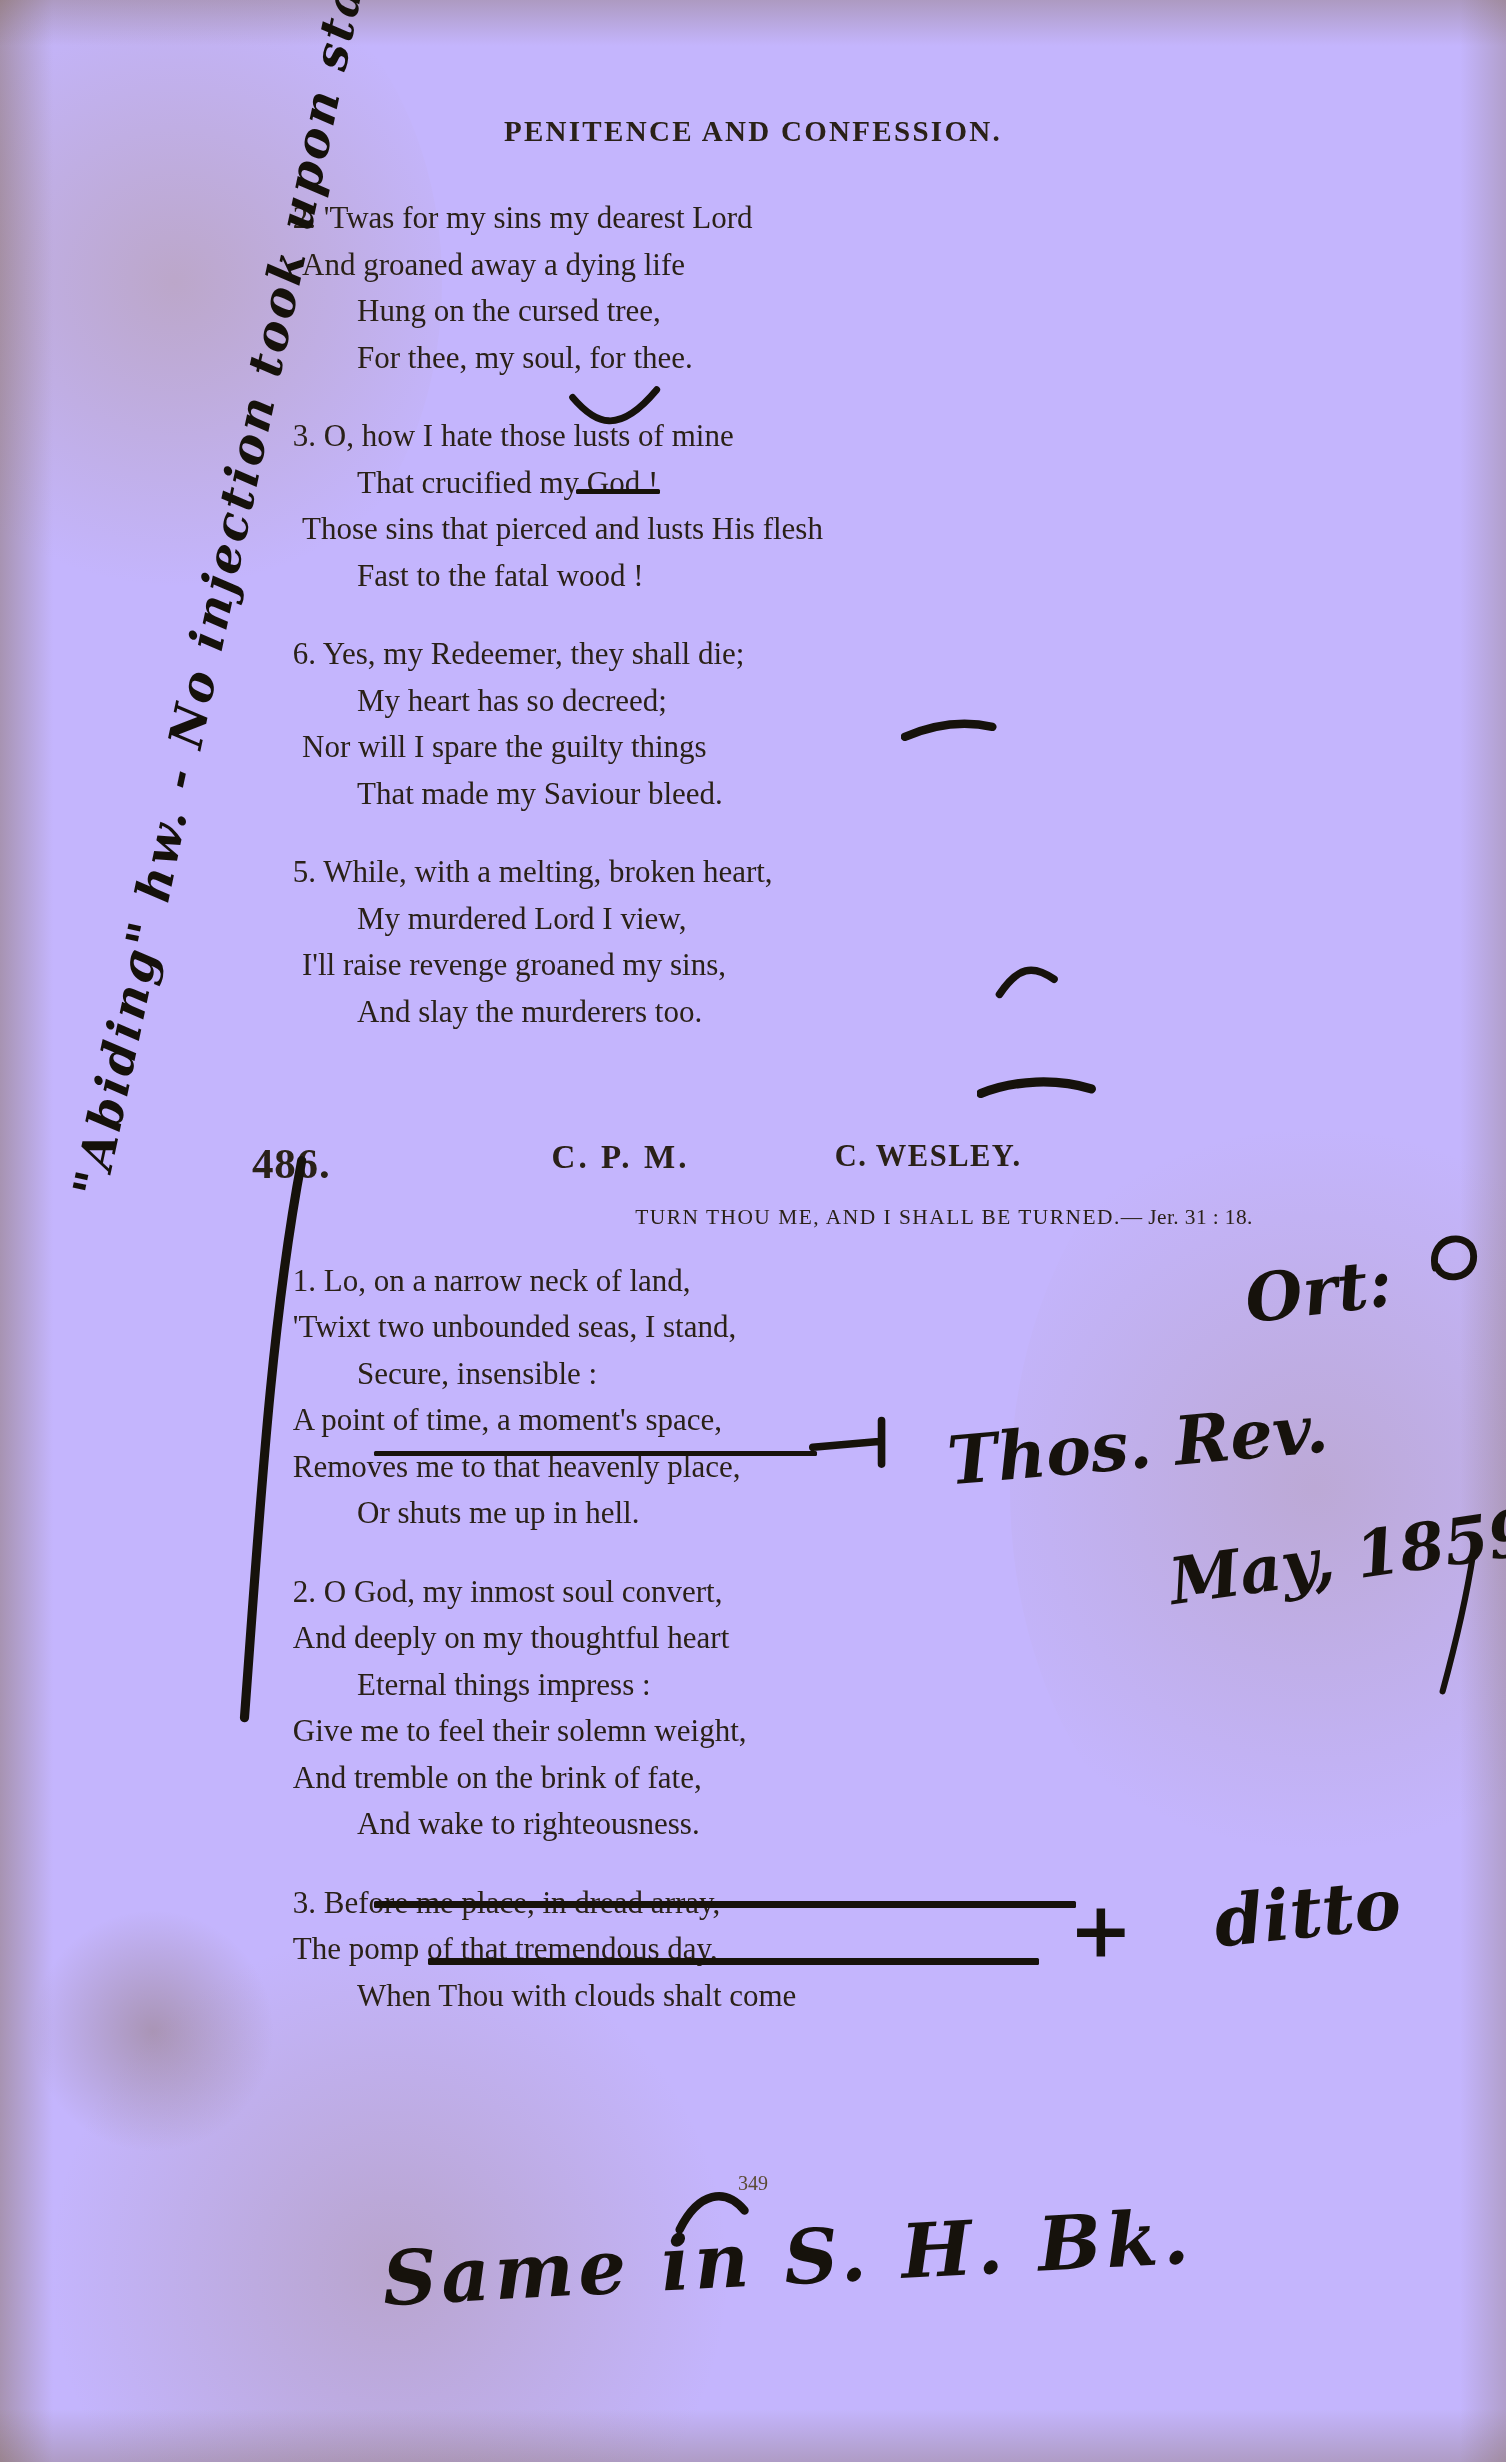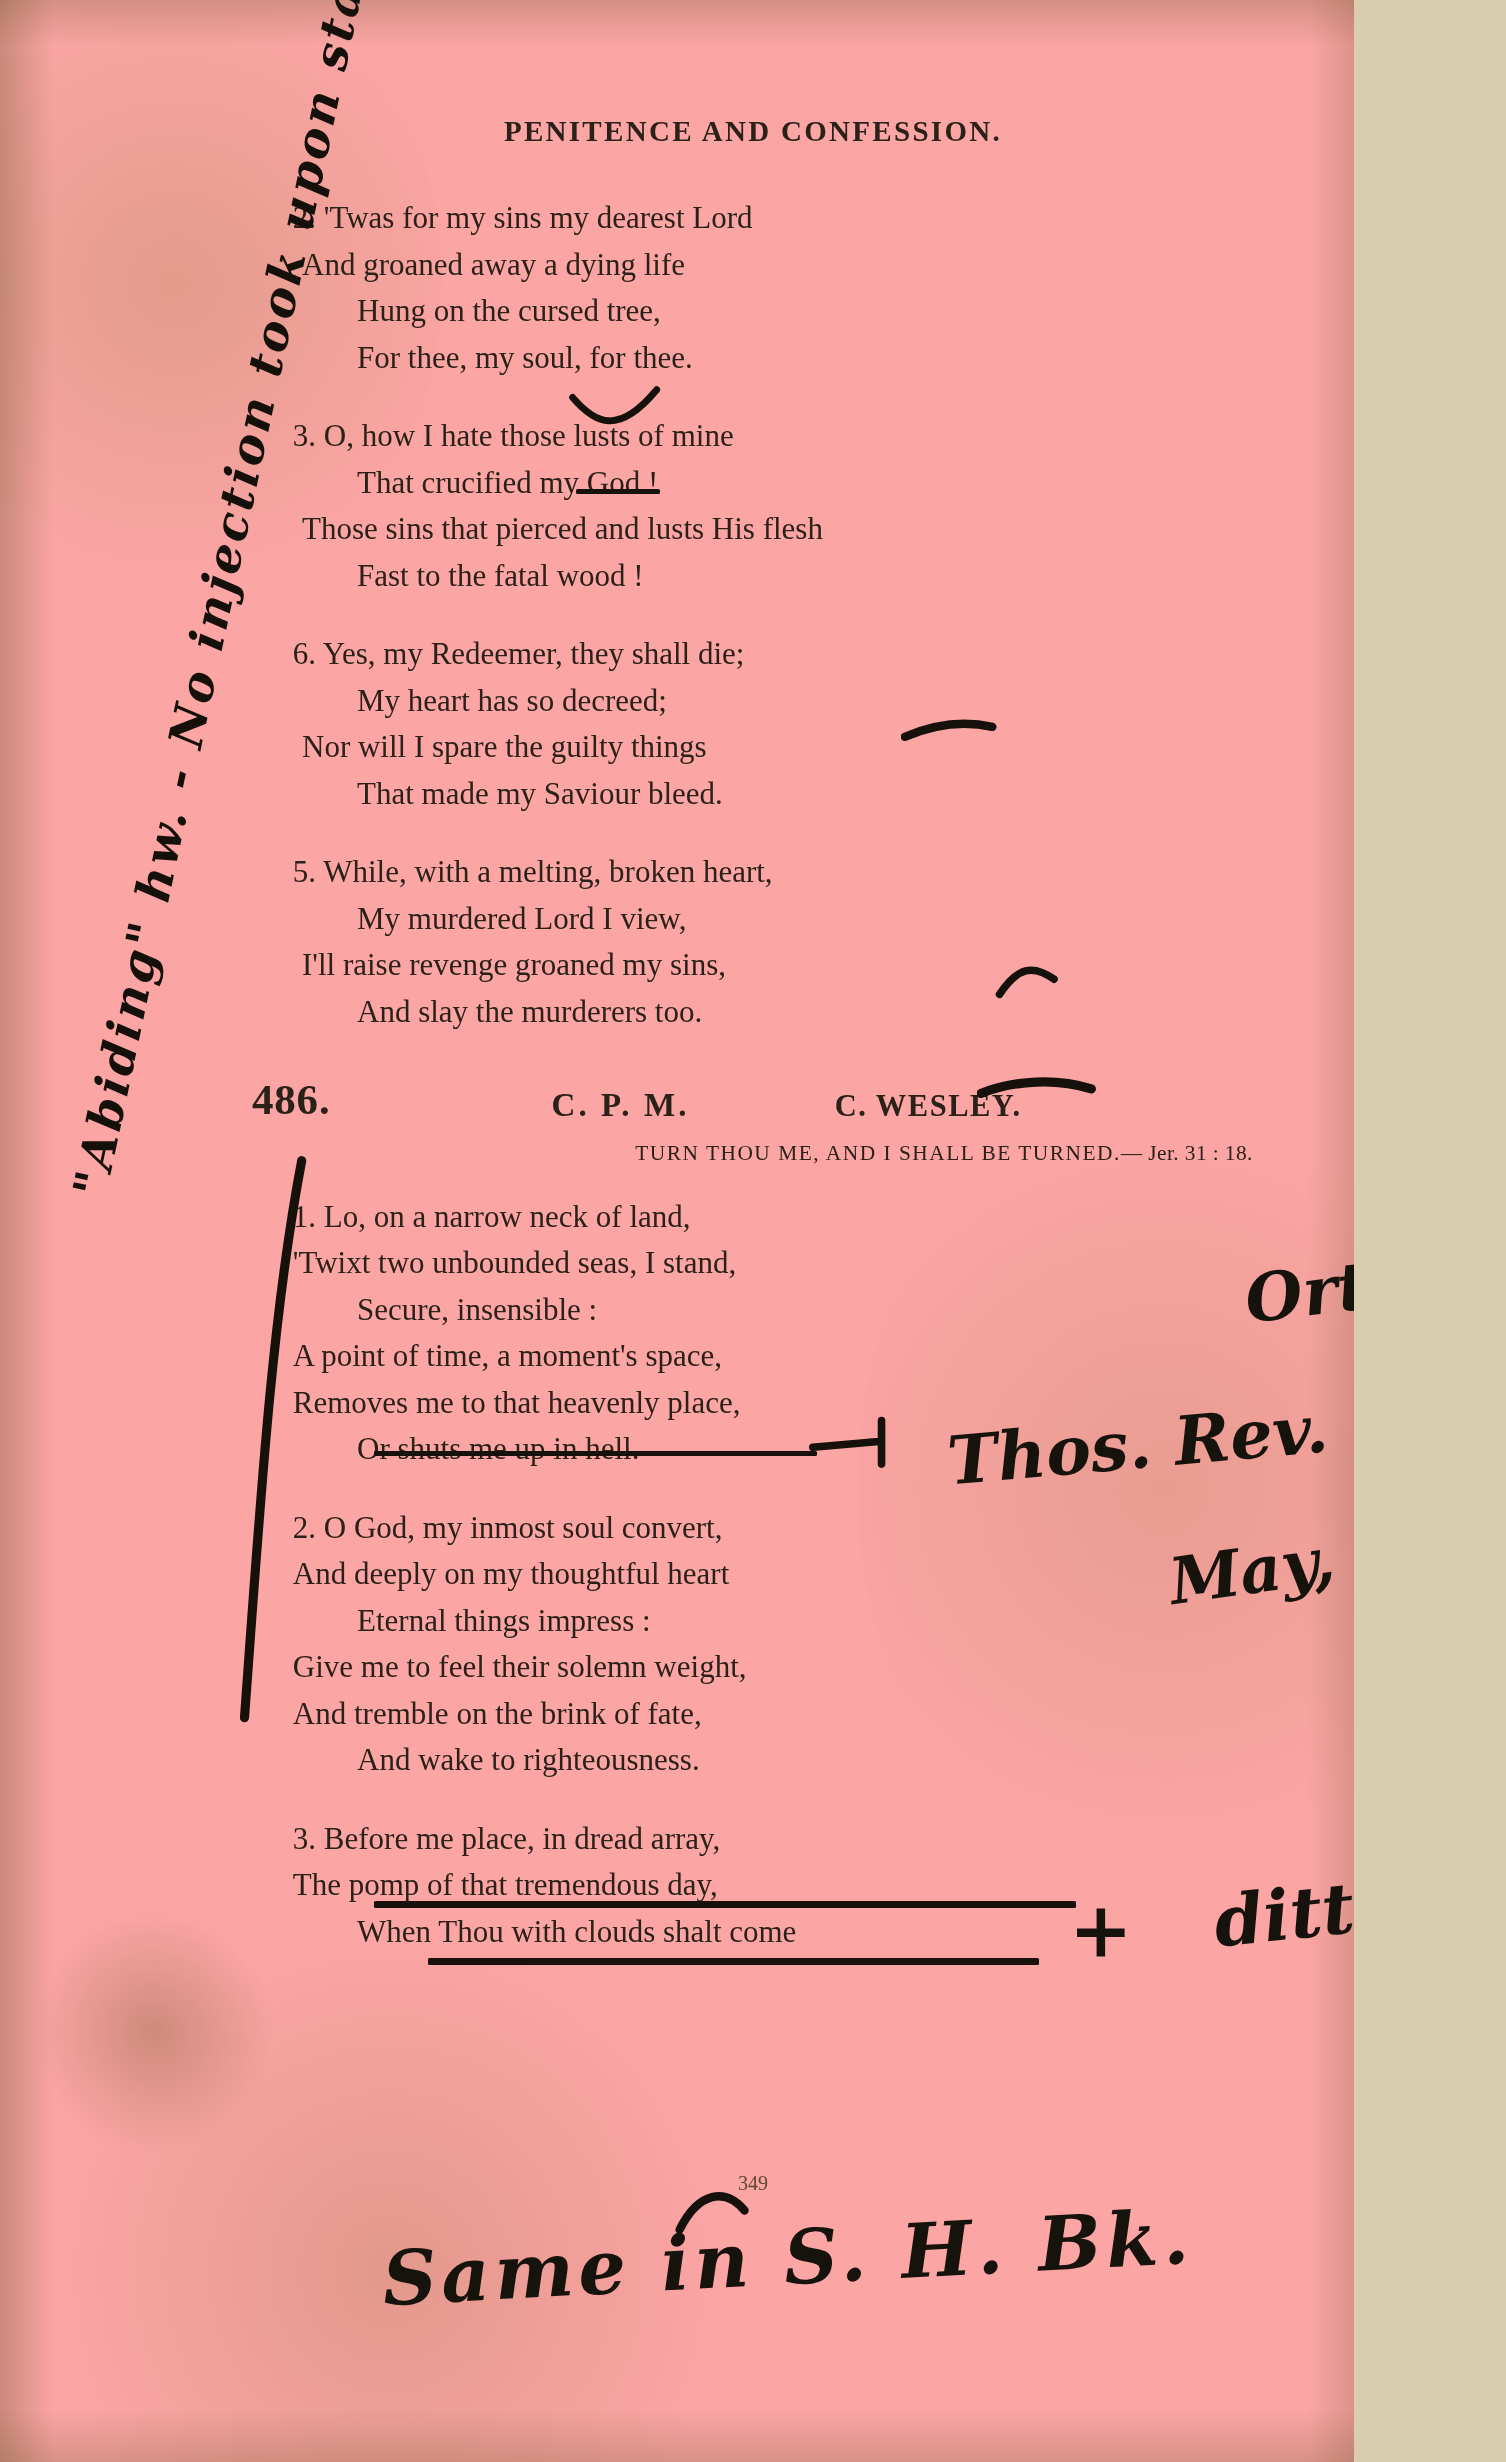--- a/index.html
+++ b/index.html
@@ -2,28 +2,28 @@
 <html style="font-size:12.2px"><head>
 <meta charset="utf-8">
 <style>
   html, body {
     margin: 0;
     padding: 0;
     background: #d9cdb0;
   }
   .page {
     position: relative;
-    width: 1354px;
+    width: 1506px;
     height: 2462px;
     overflow: hidden;
     background:
       radial-gradient(ellipse at 20% 35%, rgba(190,160,110,0.30) 0%, rgba(190,160,110,0) 45%),
       radial-gradient(ellipse at 85% 80%, rgba(180,150,100,0.25) 0%, rgba(180,150,100,0) 50%),
       radial-gradient(ellipse at 50% 50%, #f0e3c4 0%, #e8d9b6 55%, #ddcba3 80%, #cdb territory 100%);
-    background-color: #fca5a5;
+    background-color: #c4b5fd;
     font-family: "Liberation Serif", serif;
     color: #2a2118;
   }
   
   .stain-a, .stain-b, .stain-c, .stain-d {
     position: absolute;
     border-radius: 50%;
     pointer-events: none;
   }
   .stain-a {
@@ -90,25 +90,25 @@
     font-size: 31px;
     line-height: 1.50;
     white-space: pre;
   }
   .ln-0 { text-indent: 0px; }
   .ln-i { text-indent: 55px; }
   .ln-o { text-indent: -9.2px; }
 
   
   .hymn-head {
-    margin-top: 40px;
+    margin-top: 104px;
     padding-left: 252px;
     padding-right: 94px;
     display: flex;
-    align-items: flex-end;
+    align-items: flex-start;
   }
   .hymn-no {
     font-size: 43px;
     font-weight: 700;
     letter-spacing: 0.8px;
   }
   .hymn-meter {
     font-size: 33px;
     font-weight: 700;
     letter-spacing: 3.1px;

